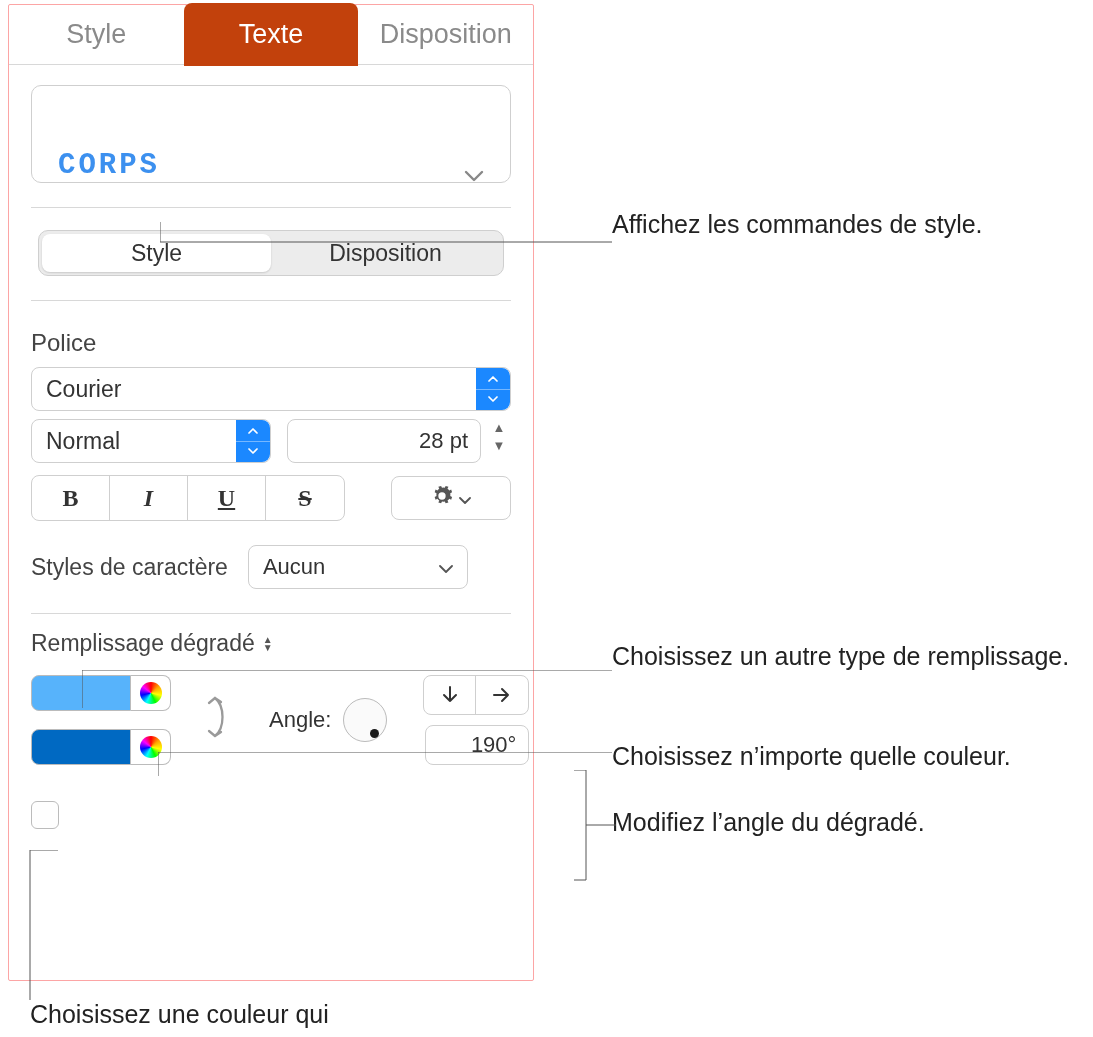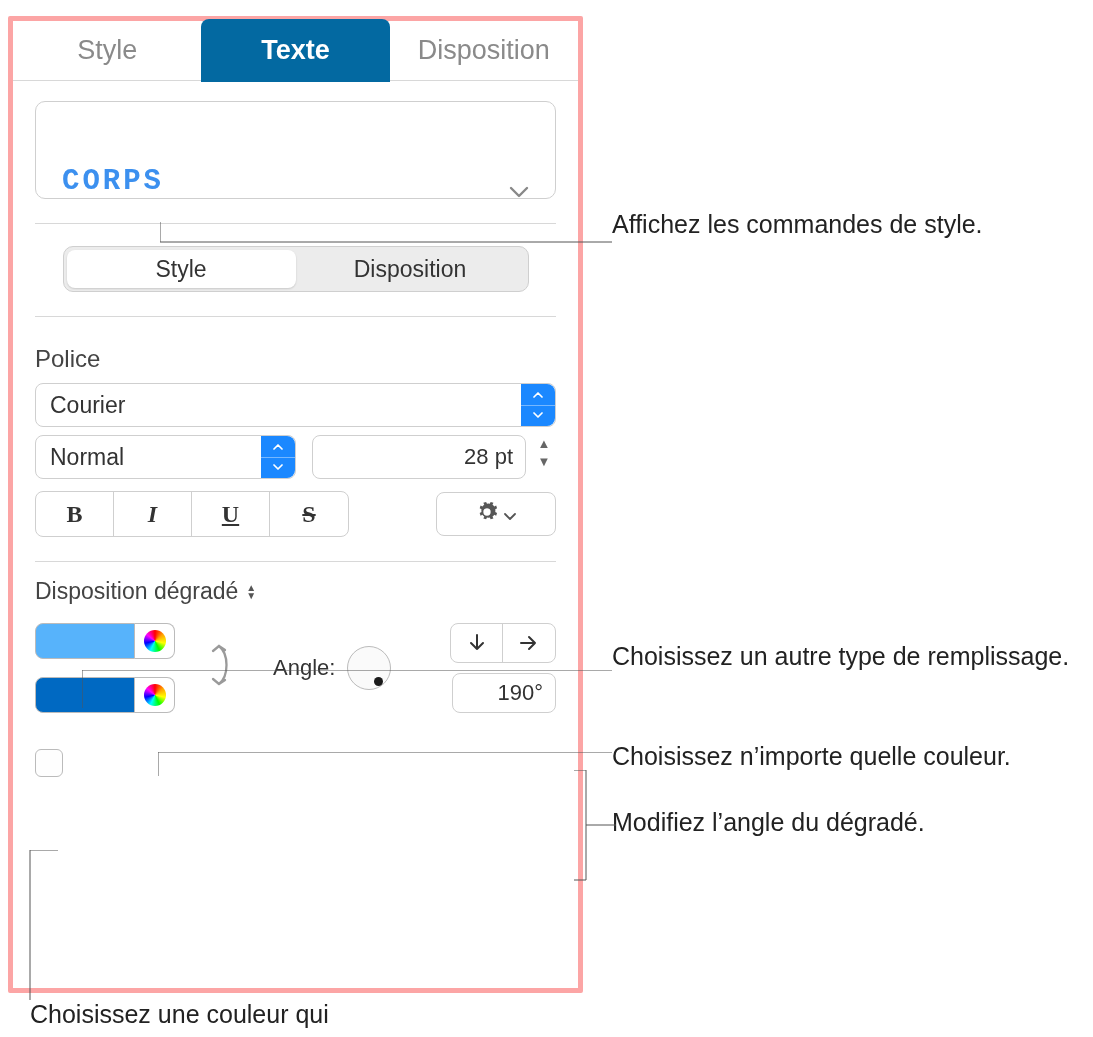--- a/index.html
+++ b/index.html
@@ -11,46 +11,46 @@
     color: #333;
   }
   .stage {
     position: relative;
     width: 1093px;
     height: 1037px;
   }
   .panel {
     position: absolute;
     left: 8px;
-    top: 16px;
-    width: 575px;
+    top: 4px;
+    width: 526px;
     height: 977px;
-    border: 5px solid #fca5a5;
+    border: 1px solid #fca5a5;
     border-radius: 2px;
     background: #fff;
   }
   
   .top-tabs {
     display: flex;
     height: 60px;
     border-bottom: 1px solid #d8d8d8;
   }
   .top-tab {
     flex: 1;
     display:flex;
     align-items:center;
     justify-content:center;
     font-size: 27px;
     color: #8a8a8a;
     cursor: default;
   }
   .top-tab.active {
-    background: #0369a1;
+    background: #c2410c;
     color: #fff;
-    font-weight: 700;
+    font-weight: 400;
     border-radius: 8px 8px 0 0;
     margin-top: -2px;
     margin-bottom: -2px;
   }
   
   .presets {
     margin: 20px 22px 0 22px;
     height: 98px;
     border: 1px solid #cfcfcf;
     border-radius: 10px;
@@ -417,25 +417,34 @@
                 <path fill="#444" d="M12 8a4 4 0 100 8 4 4 0 000-8zm9 4l2 1-1 3-2-1a8 8 0 01-2 2l1 2-3 1-1-2a8 8 0 01-3 0l-1 2-3-1 1-2a8 8 0 01-2-2l-2 1-1-3 2-1a8 8 0 010-3l-2-1 1-3 2 1a8 8 0 012-2l-1-2 3-1 1 2a8 8 0 013 0l1-2 3 1-1 2a8 8 0 012 2l2-1 1 3-2 1a8 8 0 010 3z" opacity=".9"></path>
               </svg>
           </span>
           <span><svg width="12" height="8">
                 <path d="M1 1l5 5 5-5" fill="none" stroke="#555" stroke-width="1.8" stroke-linecap="round" stroke-linejoin="round"></path>
               </svg></span>
         </div>
       </div>
     </div>
 
+    <div class="charstyles-row">
+      <div class="lbl">Styles de caractère</div>
+      <div class="sel">
+        <span>Aucun</span>
+        <span><svg width="14" height="9">
+              <path d="M1 1l6 6 6-6" fill="none" stroke="#555" stroke-width="1.8" stroke-linecap="round" stroke-linejoin="round"></path>
+            </svg></span>
+      </div>
+    </div>
 
     <div class="hr"></div>
 
     <div class="fill-label-row">
-      <span>Disposition dégradé</span>
+      <span>Remplissage dégradé</span>
       <span class="tiny-chevs">
         <span>▲</span>
           <span>▼</span>
       </span>
     </div>
 
     <div class="fill-controls">
       <div class="color-stack">
         <div class="colorrow">
           <div class="swatch c1"></div>

